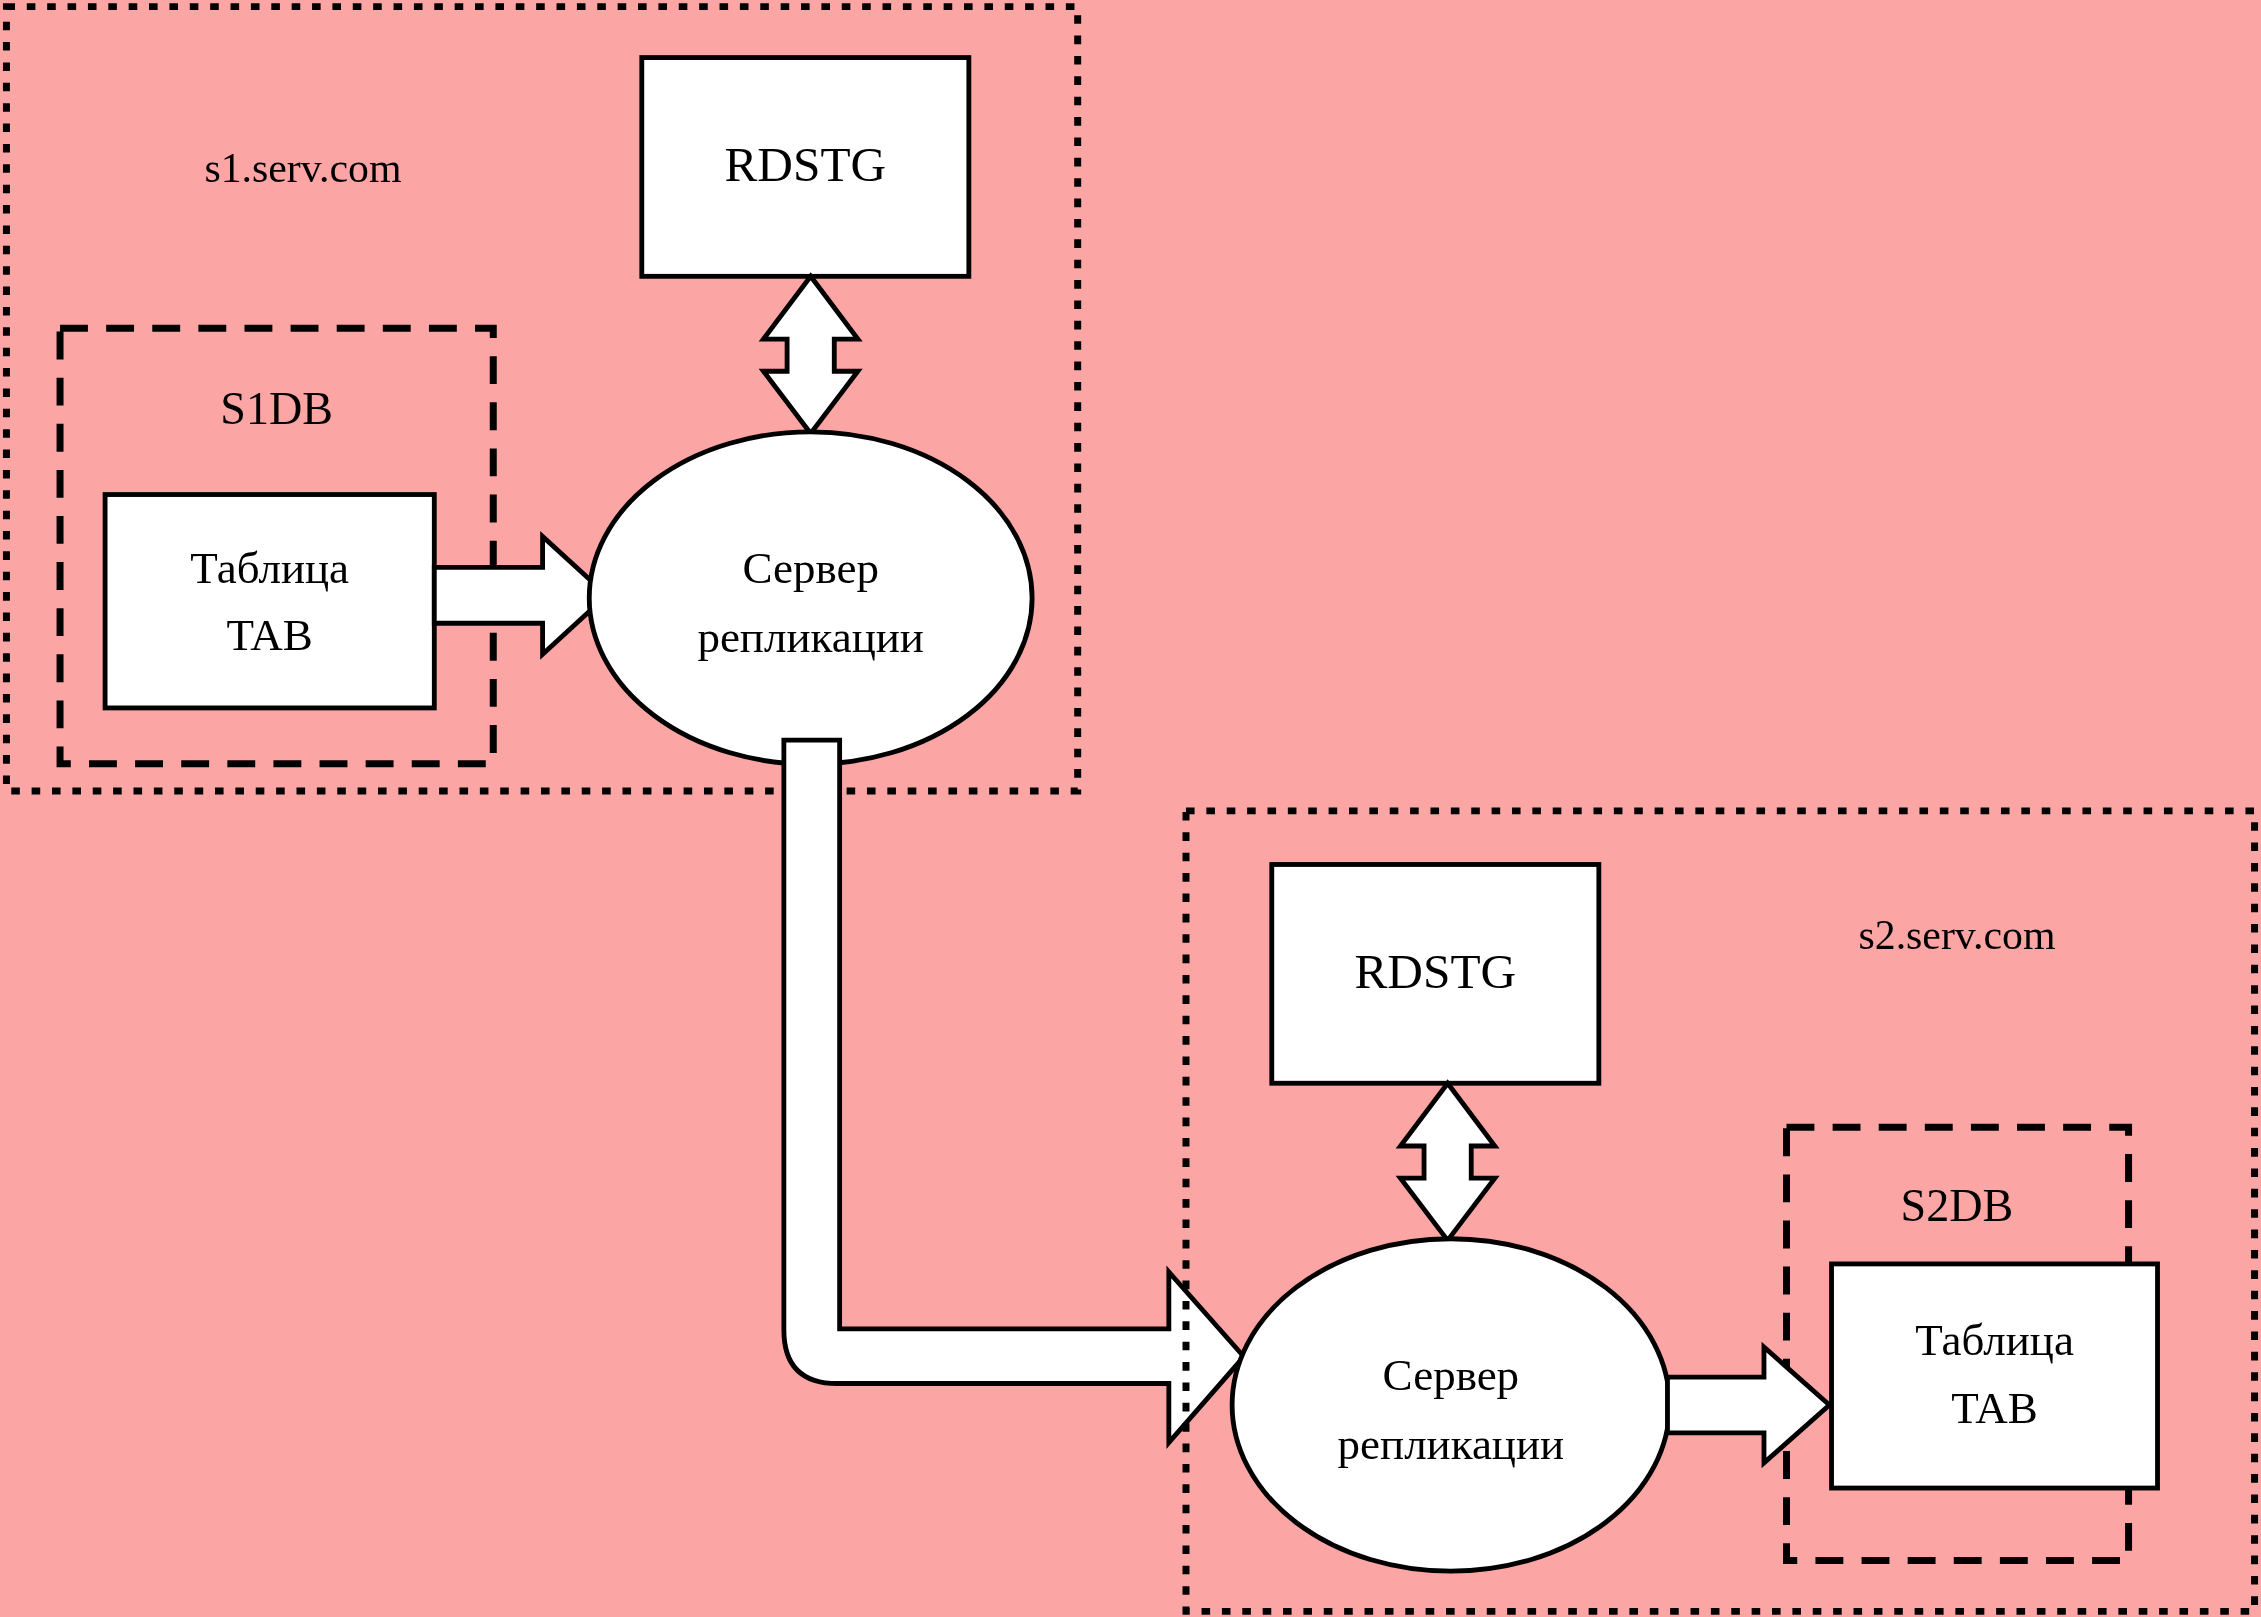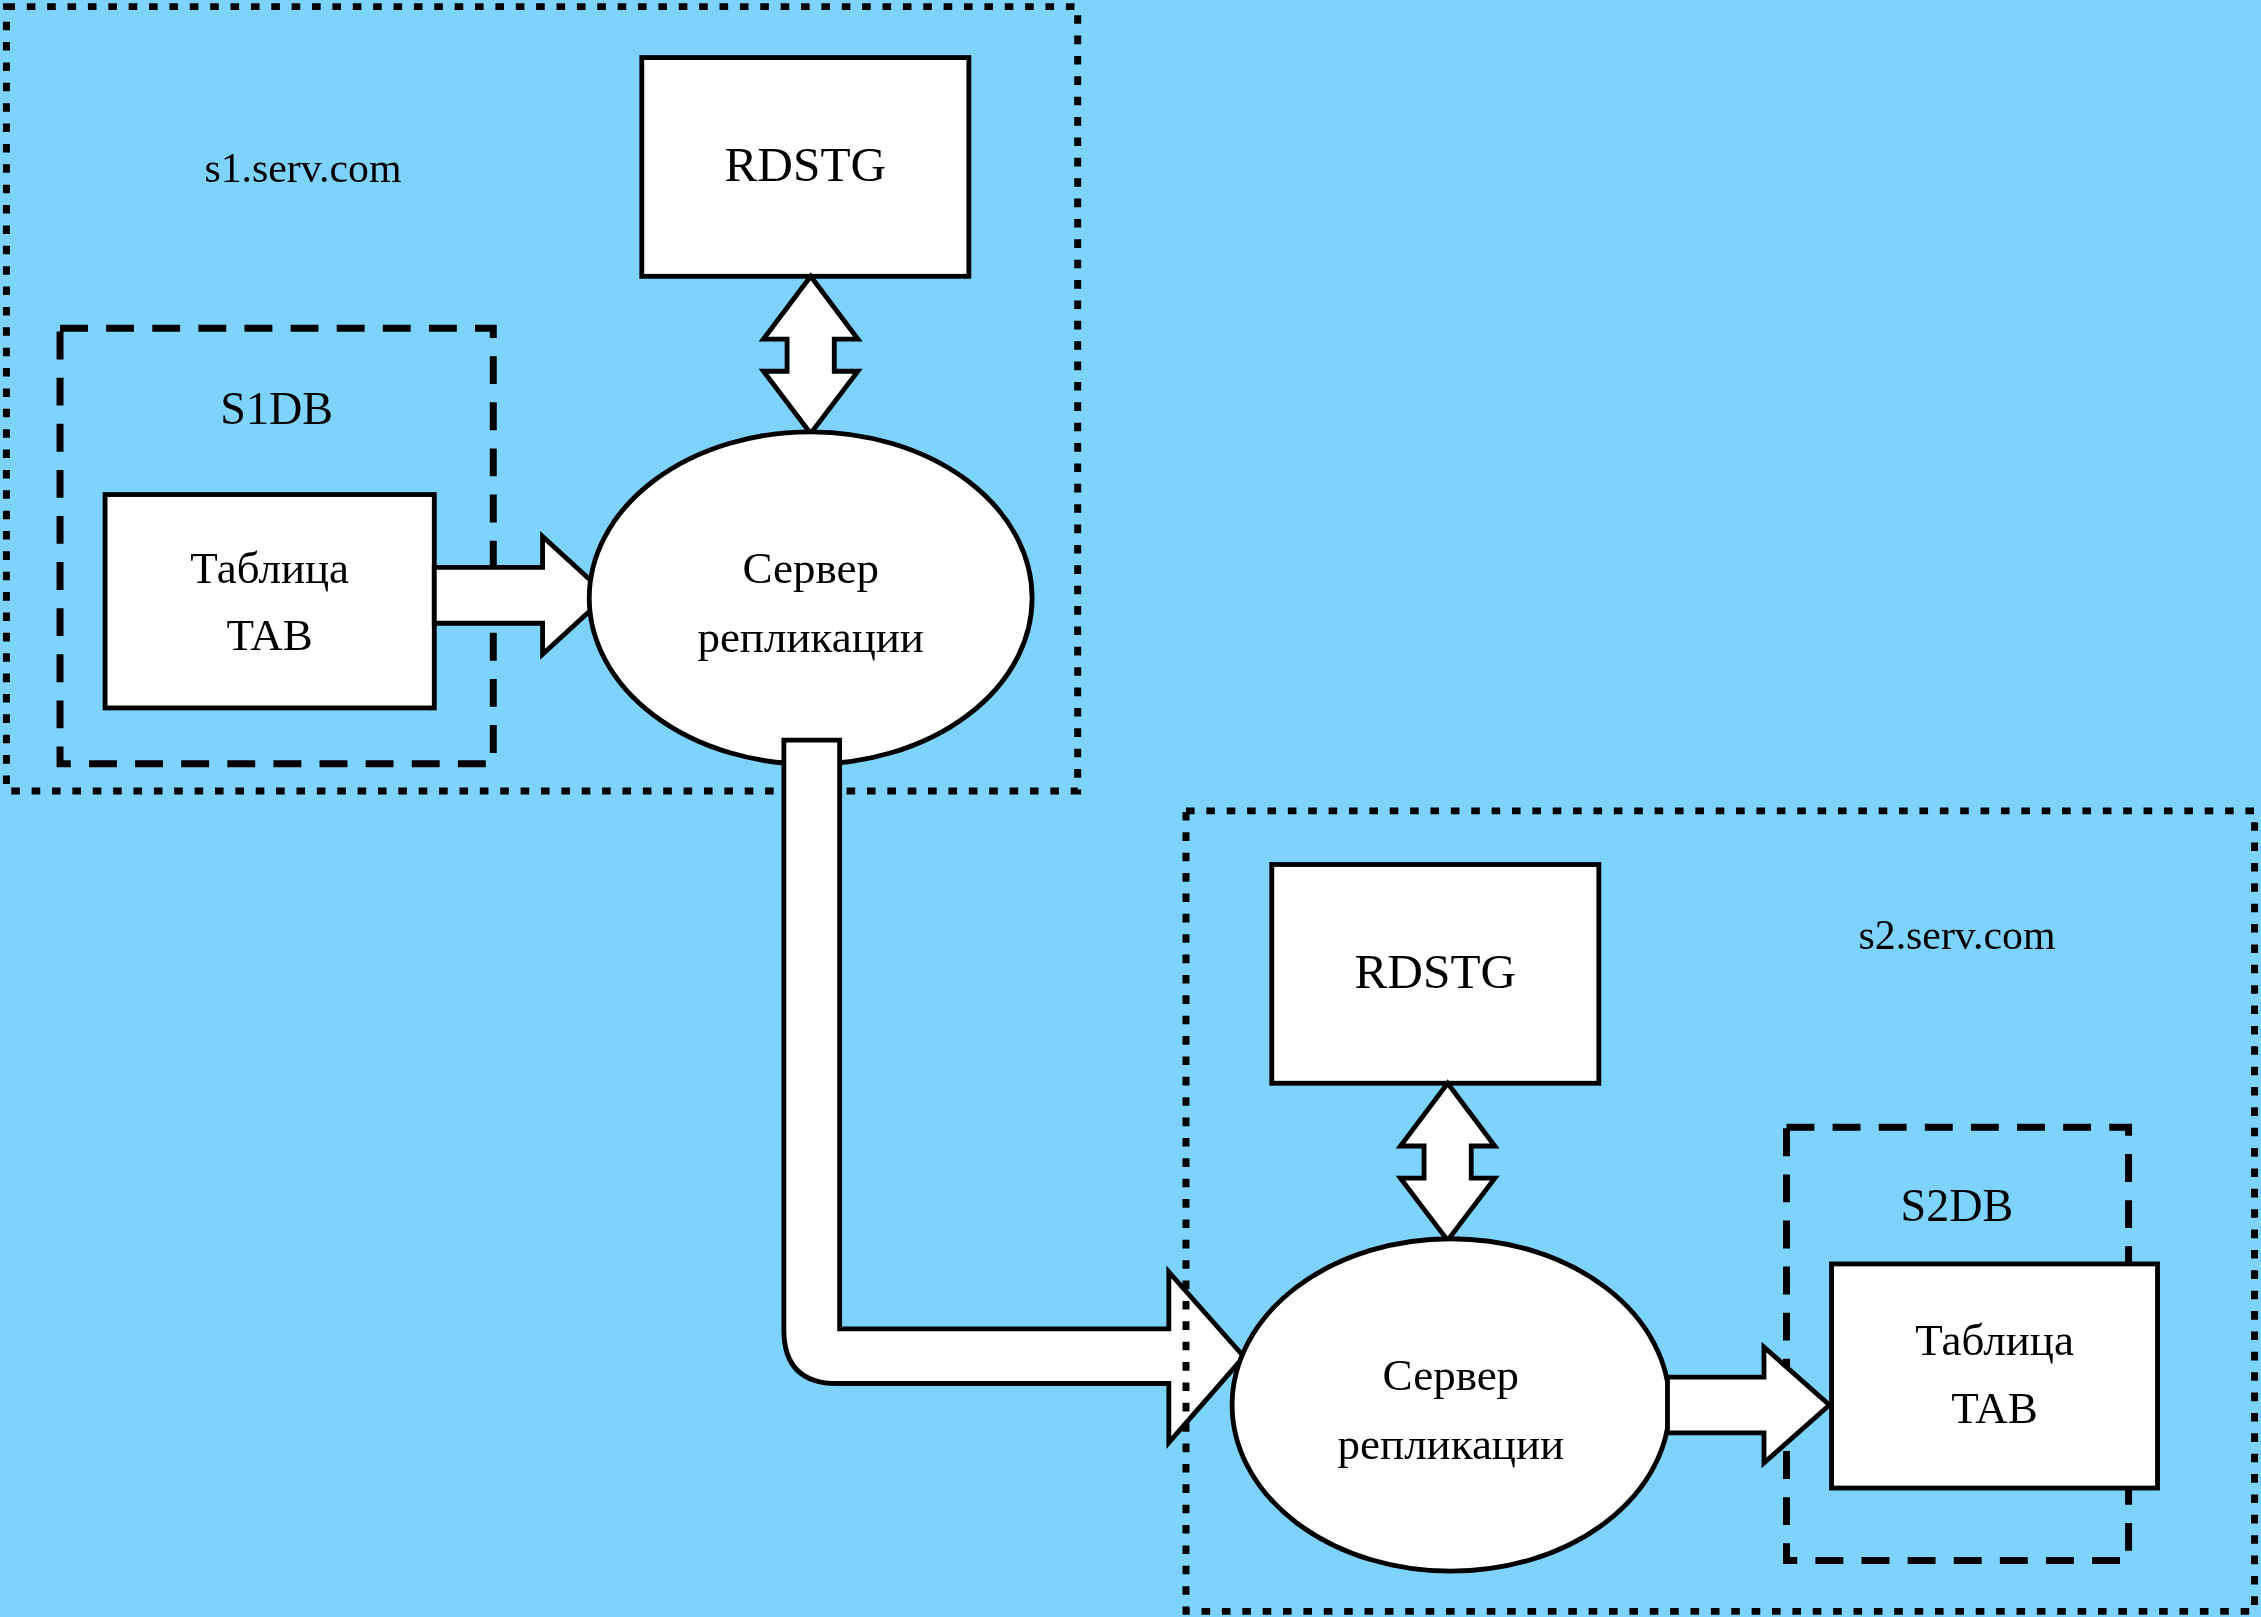--- a/index.html
+++ b/index.html
@@ -5,21 +5,21 @@
 <style>
   html, body {
     margin: 0;
     padding: 0;
     background: #ffffff;
   }
   #diagram-root {
     position: relative;
     width: 2261px;
     height: 1618px;
-    background: #7dd3fc;
+    background: #fca5a5;
     font-family: "Liberation Serif", "DejaVu Serif", serif;
     overflow: hidden;
   }
   svg#diagram-canvas {
     display: block;
     width: 2261px;
     height: 1618px;
   }
   .solid-box {
     fill: #ffffff;

